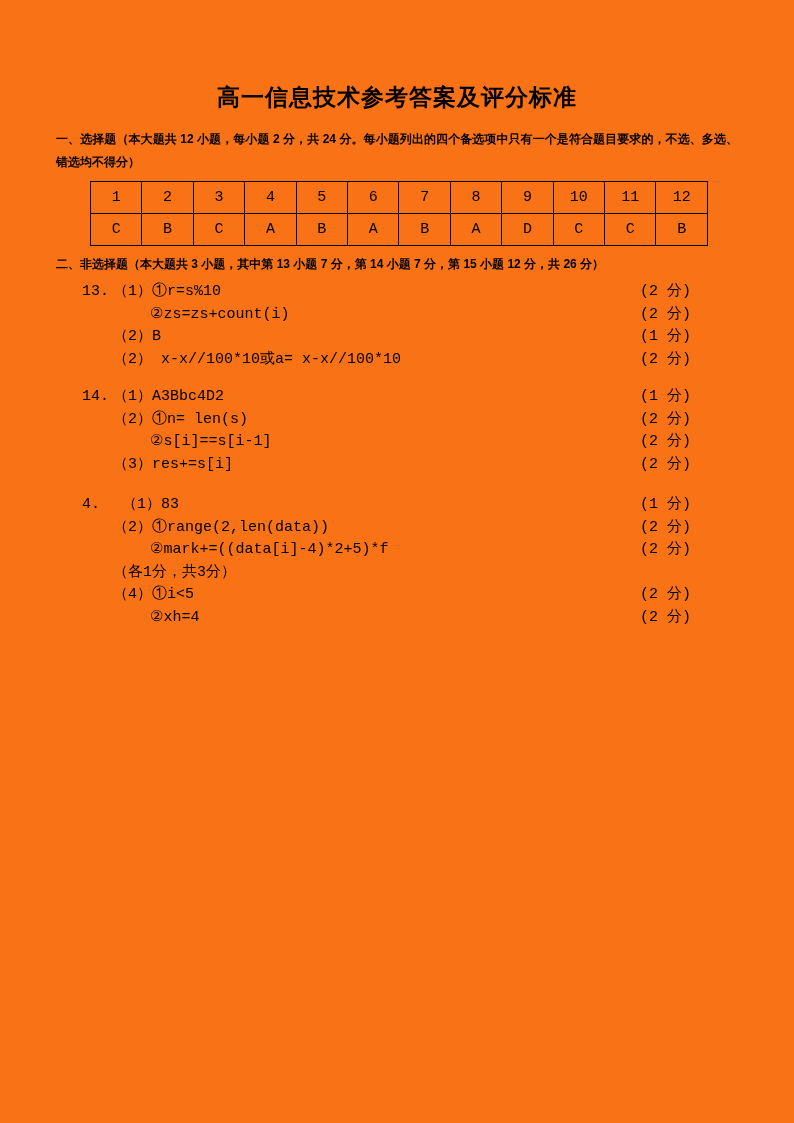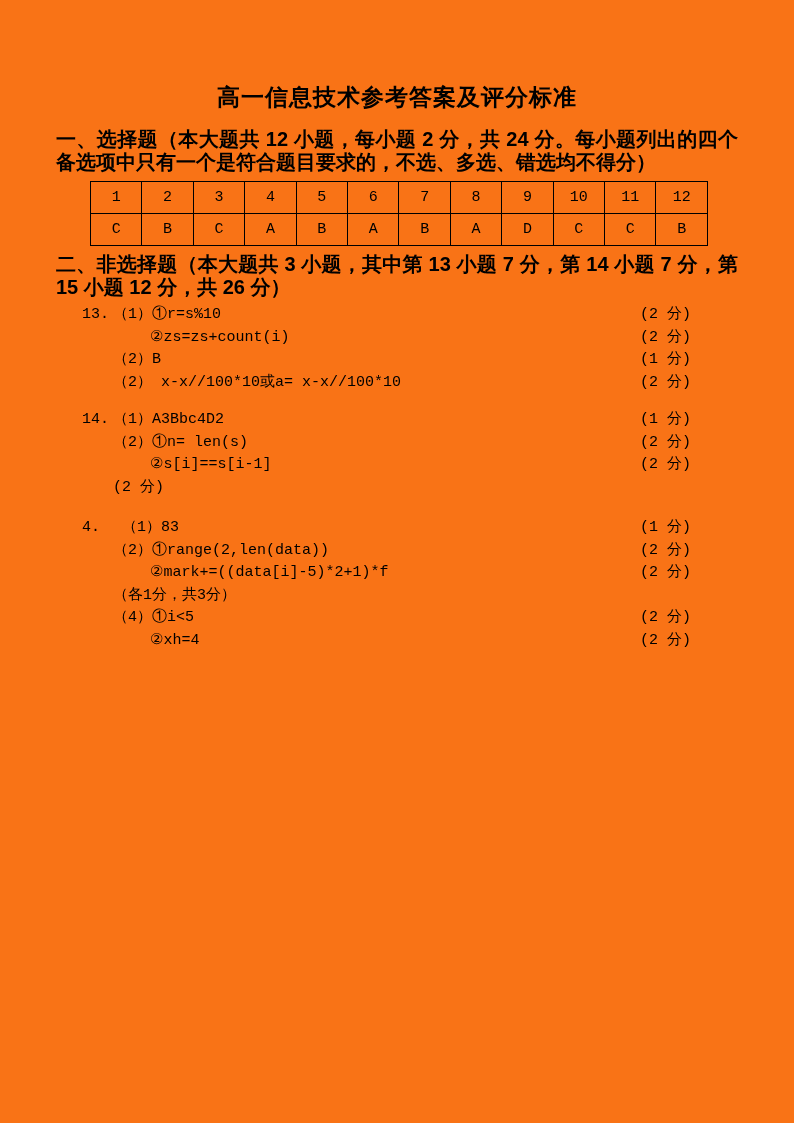--- a/index.html
+++ b/index.html
@@ -21,21 +21,21 @@
     font-family: "Liberation Sans", sans-serif;
     font-weight: bold;
     font-size: 23px;
     line-height: 26px;
     letter-spacing: 1px;
   }
   .sec-heading {
     margin: 0;
     font-family: "Liberation Sans", sans-serif;
     font-weight: bold;
-    font-size: 20px;
+    font-size: 12px;
     line-height: 23px;
     text-align: justify;
   }
   .sec-heading.first { margin-bottom: 7px; }
   .sec-heading.second { margin-top: 7px; margin-bottom: 5px; }
 
   table.answers {
     border-collapse: collapse;
     table-layout: fixed;
     width: 618px;
@@ -155,38 +155,39 @@
       <span class="body">（2）①n= len(s)</span>
       <span class="score">(2 分)</span>
     </div>
     <div class="ln">
       <span class="no"></span>
       <span class="body ind">②s[i]==s[i-1]</span>
       <span class="score">(2 分)</span>
     </div>
     <div class="ln">
       <span class="no"></span>
+      <span class="body">（3）res+=s[i]</span>
       <span class="score">(2 分)</span>
     </div>
   </div>
 
   <div class="qblock q15">
     <div class="ln">
       <span class="no">4.</span>
       <span class="body"> （1）83</span>
       <span class="score">(1 分)</span>
     </div>
     <div class="ln">
       <span class="no"></span>
       <span class="body">（2）①range(2,len(data))</span>
       <span class="score">(2 分)</span>
     </div>
     <div class="ln">
       <span class="no"></span>
-      <span class="body ind">②mark+=((data[i]-5)*2+1)*f</span>
+      <span class="body ind">②mark+=((data[i]-4)*2+5)*f</span>
       <span class="score">(2 分)</span>
     </div>
     <div class="ln">
       <span class="no"></span>
       <span class="score">（各1分，共3分）</span>
     </div>
     <div class="ln">
       <span class="no"></span>
       <span class="body">（4）①i&lt;5</span>
       <span class="score">(2 分)</span>

